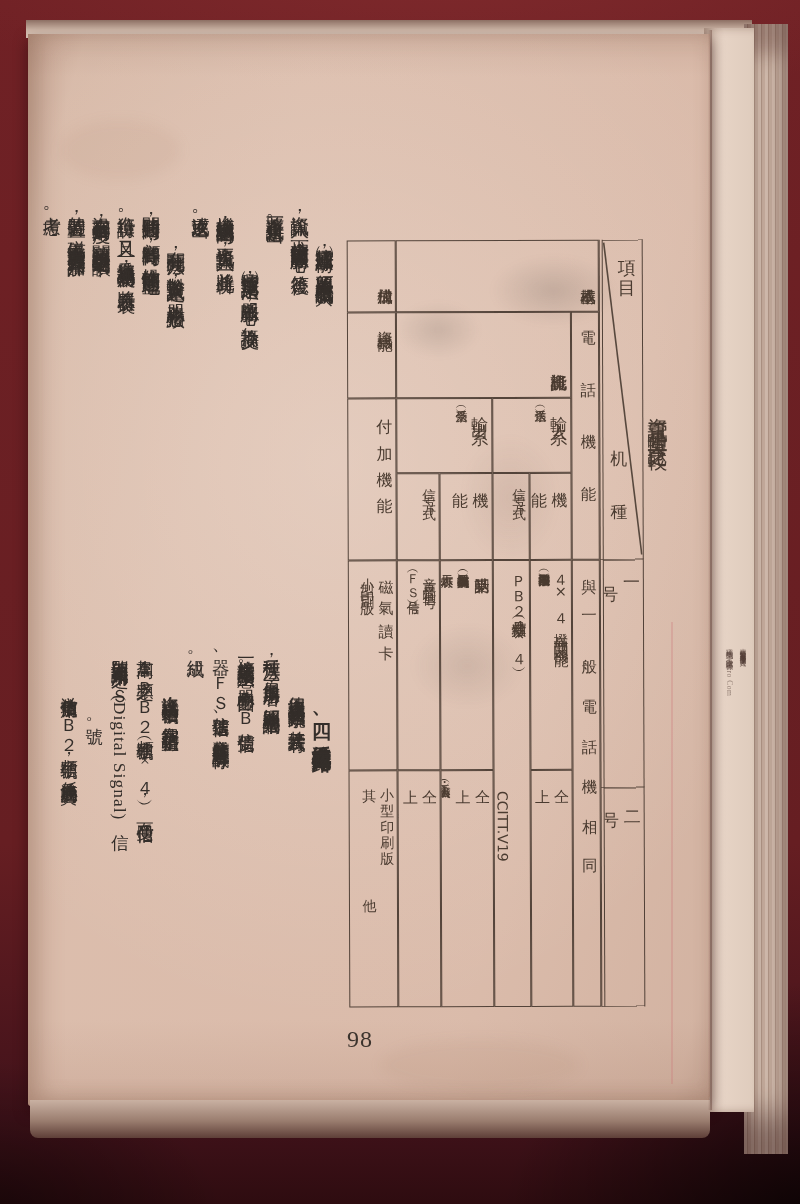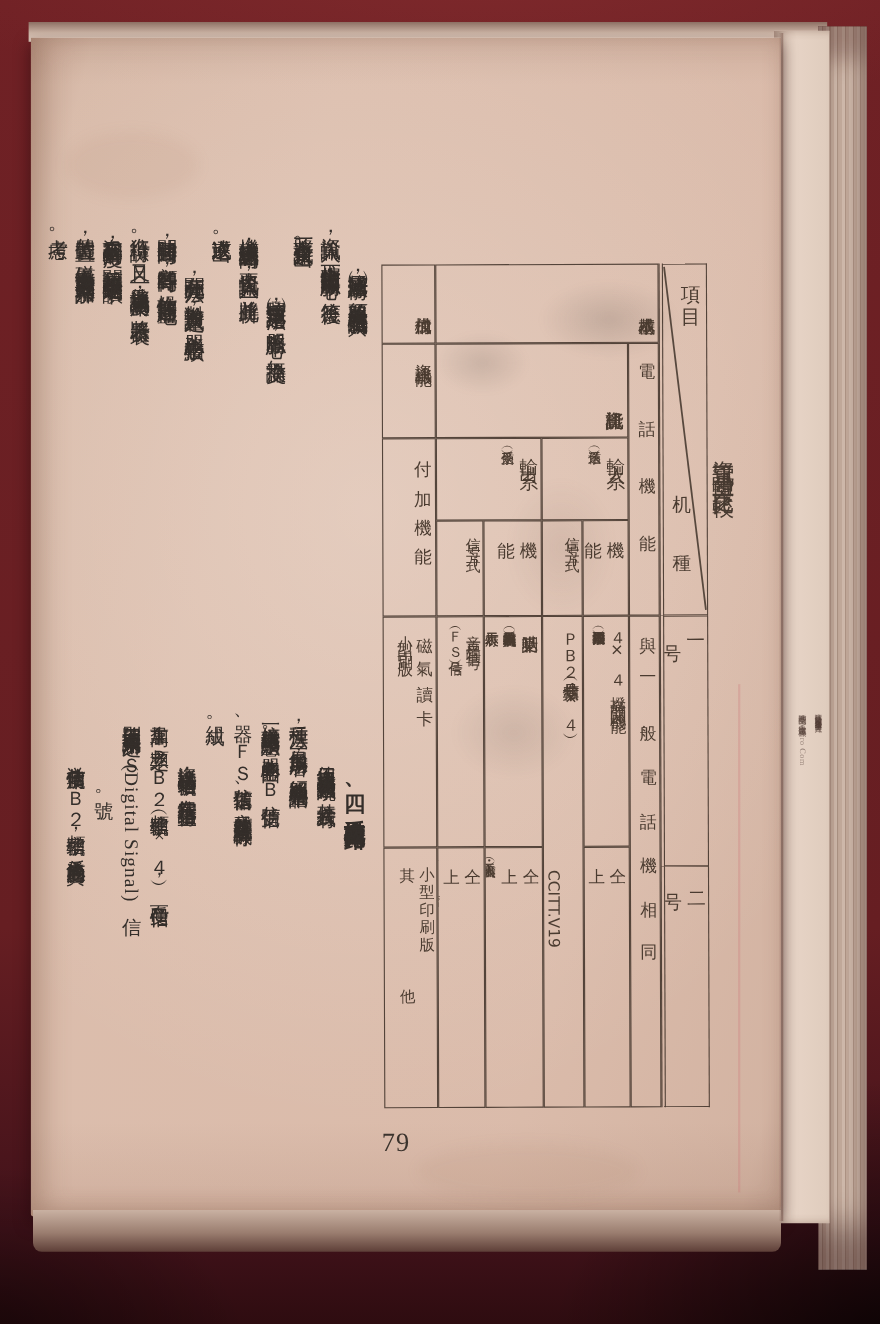--- a/index.html
+++ b/index.html
@@ -215,14 +215,14 @@
     <div class="cell" style="left:49px;top:530px;width:43px;height:237px;">
       <div class="vline ls-same">仝上</div>
       <div class="vline d3b">（ＦＳ信号）</div>
     </div>
     <div class="cell" style="left:0;top:530px;width:49px;height:237px;">
       <div class="vline d5a">小型印刷版</div>
       <div class="vline ls-other">其他</div>
     </div>
   </div>
 
-  <div class="abs" id="page-num">79</div>
+  <div class="abs" id="page-num">98</div>
 </div>
 
 </body></html>

